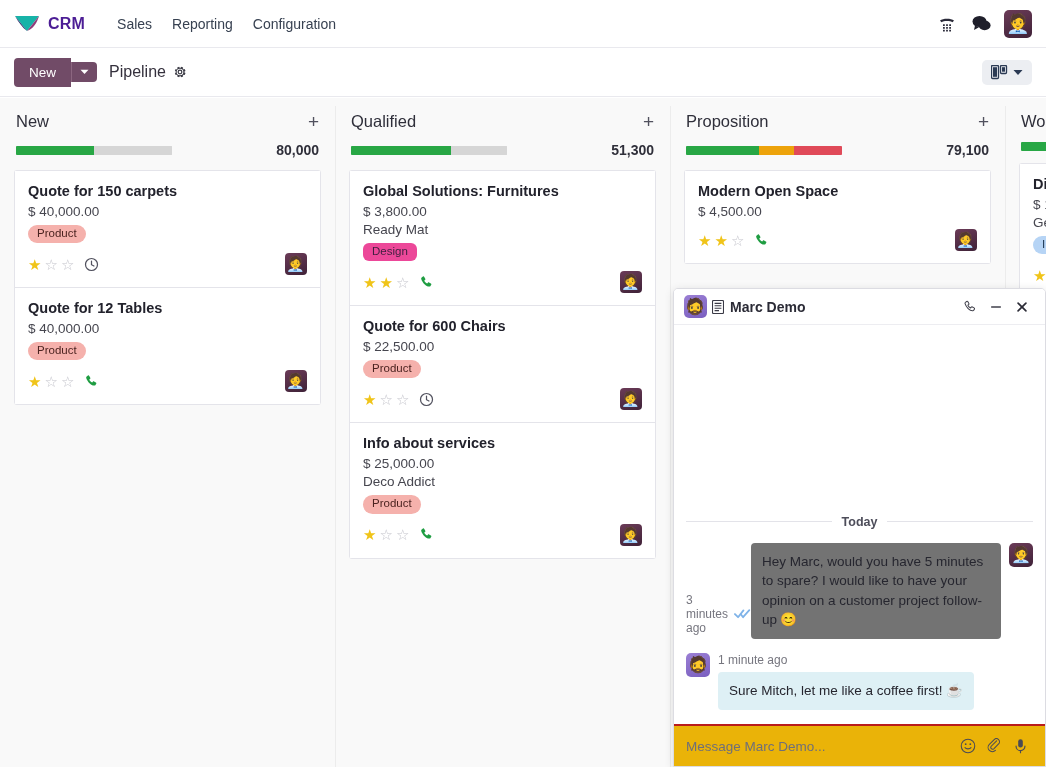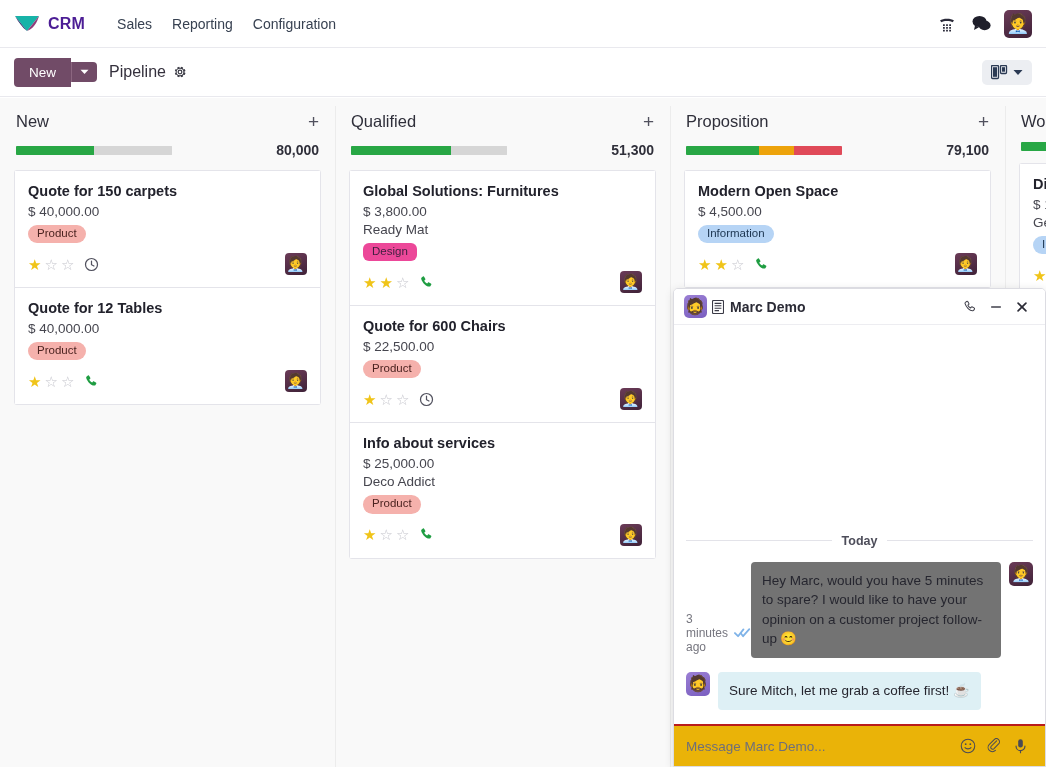--- a/index.html
+++ b/index.html
@@ -462,21 +462,20 @@
           <span style="width:47%;background:#28a745"></span>
           <span style="width:22%;background:#eda30b"></span>
           <span style="width:31%;background:#e04a59"></span>
         </div>
         <div class="kcol-amount">79,100</div>
       </div>
       <div class="cardstack">
         <div class="card">
           <div class="card-title">Modern Open Space</div>
           <div class="card-price">$ 4,500.00</div>
-          <div><span class="tag information">Information</span></div>
           <div class="card-footer">
             <div class="stars">
               <span class="star on">★</span>
               <span class="star on">★</span>
               <span class="star">☆</span>
             </div>
             <span class="act-icon">
               <svg width="15" height="15" viewBox="0 0 16 16">
                 <path d="M4.2 1.6c.5-.3 1.1-.1 1.4.4l1.1 1.9c.25.45.14 1-.25 1.3l-.9.7c.55 1.4 1.8 2.65 3.2 3.2l.7-.9c.3-.39.85-.5 1.3-.25l1.9 1.1c.5.3.7.9.4 1.4l-.8 1.3c-.3.5-.9.72-1.45.55C7.6 12.3 3.7 8.4 2.35 4.2c-.17-.55.05-1.15.55-1.45z" fill="#1f9d42"></path>
               </svg>
@@ -576,21 +575,22 @@
           <span>🧑‍💼</span>
         </div>
       </div>
     </div>
 
     <div class="msg-in">
       <div class="msg-avatar them">
         <span>🧔</span>
       </div>
       <div>
-        <div class="bubble-in">Sure Mitch, let me grab a coffee first! ☕</div>
+        <div class="msg-time" style="margin-bottom:5px;">1 minute ago</div>
+        <div class="bubble-in">Sure Mitch, let me like a coffee first! ☕</div>
       </div>
     </div>
   </div>
 
   <div class="chat-foot">
     <input class="chat-input" placeholder="Message Marc Demo..." style="">
     <div class="foot-icon">
       <svg width="16" height="16" viewBox="0 0 18 18">
         <circle cx="9" cy="9" r="7.6" fill="none" stroke="#4a4a55" stroke-width="1.2"></circle>
         <circle cx="6.4" cy="7" r="1" fill="#4a4a55"></circle>

